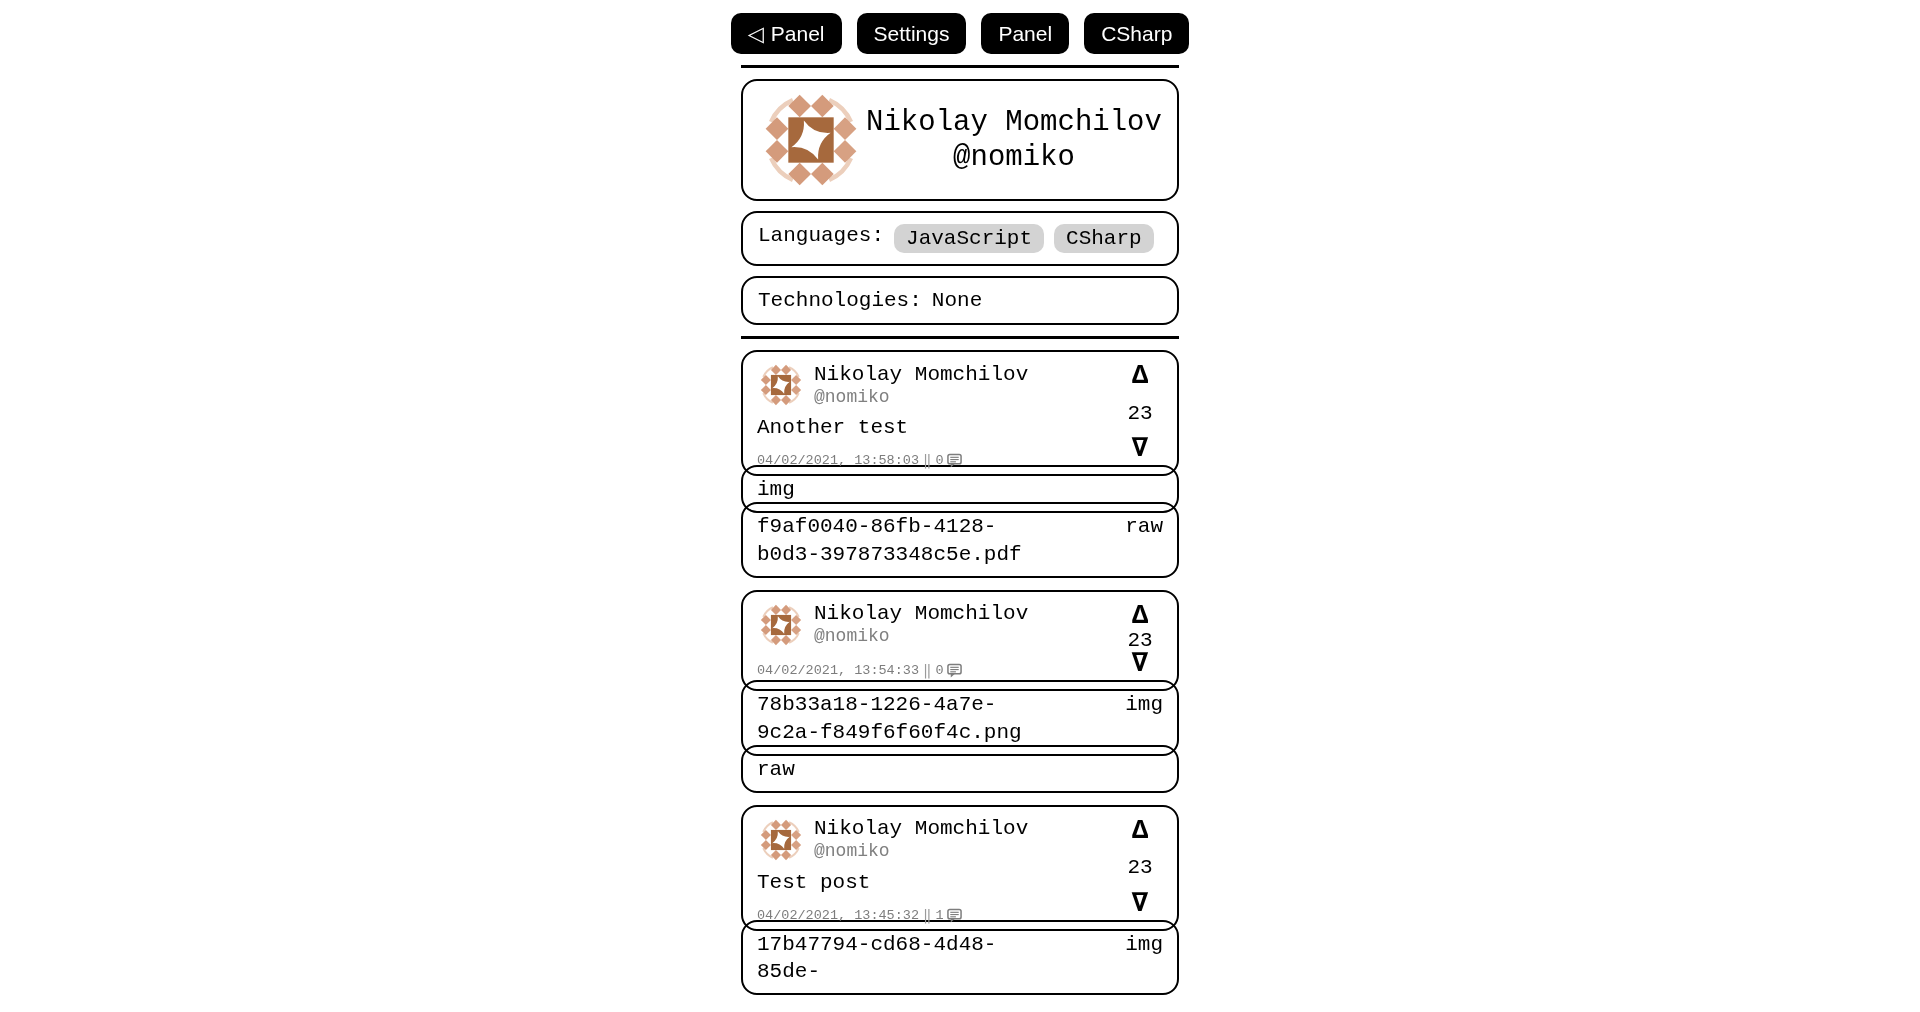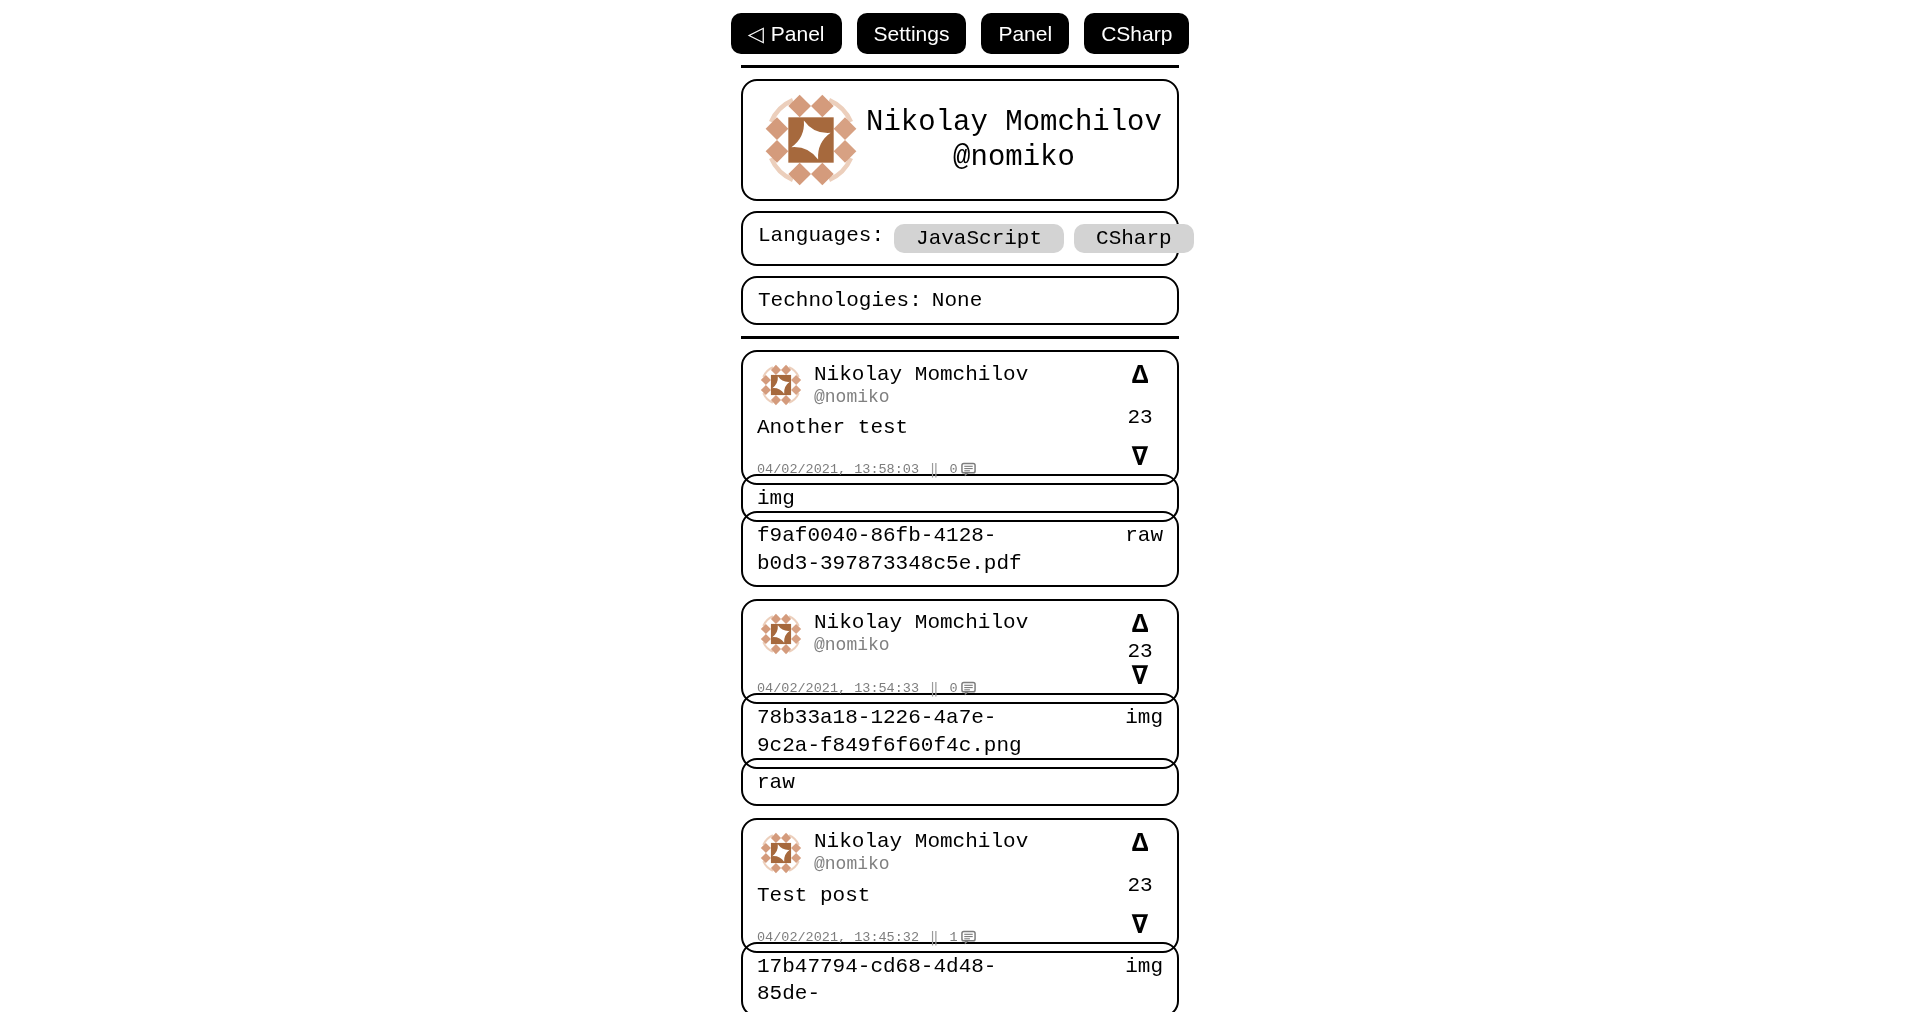--- a/index.html
+++ b/index.html
@@ -19,33 +19,33 @@
 
   
   .profile-card { margin-top: 0; padding: 6px 14px; display: flex; align-items: center; height: 122px; }
   .avatar-lg { width: 108px; height: 108px; flex: 0 0 auto; }
   .profile-names { flex: 1; text-align: center; font-size: 29px; line-height: 1.22; }
 
   
   .info-card { margin-top: 10px; padding: 11px 15px; font-size: 21px;
     display: flex; align-items: flex-start; }
   .info-label { margin-right: 10px; }
-  .chip { background: #d3d3d3; border-radius: 10px; padding: 3px 22px; margin-right: 10px;
+  .chip { background: #d3d3d3; border-radius: 10px; padding: 3px 12px; margin-right: 10px;
     display: inline-block; }
 
   
   .post-group { margin-bottom: 12px; }
   .post-card { padding: 9px 14px 5px 14px; display: flex; background: #fff; }
   .post-main { flex: 1; min-width: 0; }
   .post-header { display: flex; align-items: center; gap: 9px; }
   .avatar-sm { width: 48px; height: 48px; flex: 0 0 auto; }
   .post-author-name { font-size: 21px; line-height: 1.15; }
   .post-author-handle { font-size: 18px; color: #808080; line-height: 1.15; }
   .post-title { font-size: 21px; margin-top: 7px; }
-  .post-meta { margin-top: 22px; display: flex; align-items: center; gap: 11px;
+  .post-meta { margin-top: 13px; display: flex; align-items: center; gap: 4px;
     font-size: 13.5px; color: #7d7d7d; }
   .meta-sep { color: #9a9a9a; font-size: 14px; }
   .comment-count { display: inline-flex; align-items: center; gap: 3px; }
   .votes { width: 46px; flex: 0 0 auto; display: flex; flex-direction: column;
     justify-content: space-between; align-items: center; padding: 2px 0 6px 0; }
   .vote-arrow { font-size: 27px; font-weight: bold; line-height: 1; cursor: pointer; }
   .vote-count { font-size: 21px; line-height: 1; }
 
   
   .attachment { margin-top: -11px; padding: 9px 14px 7px 14px; display: flex;

